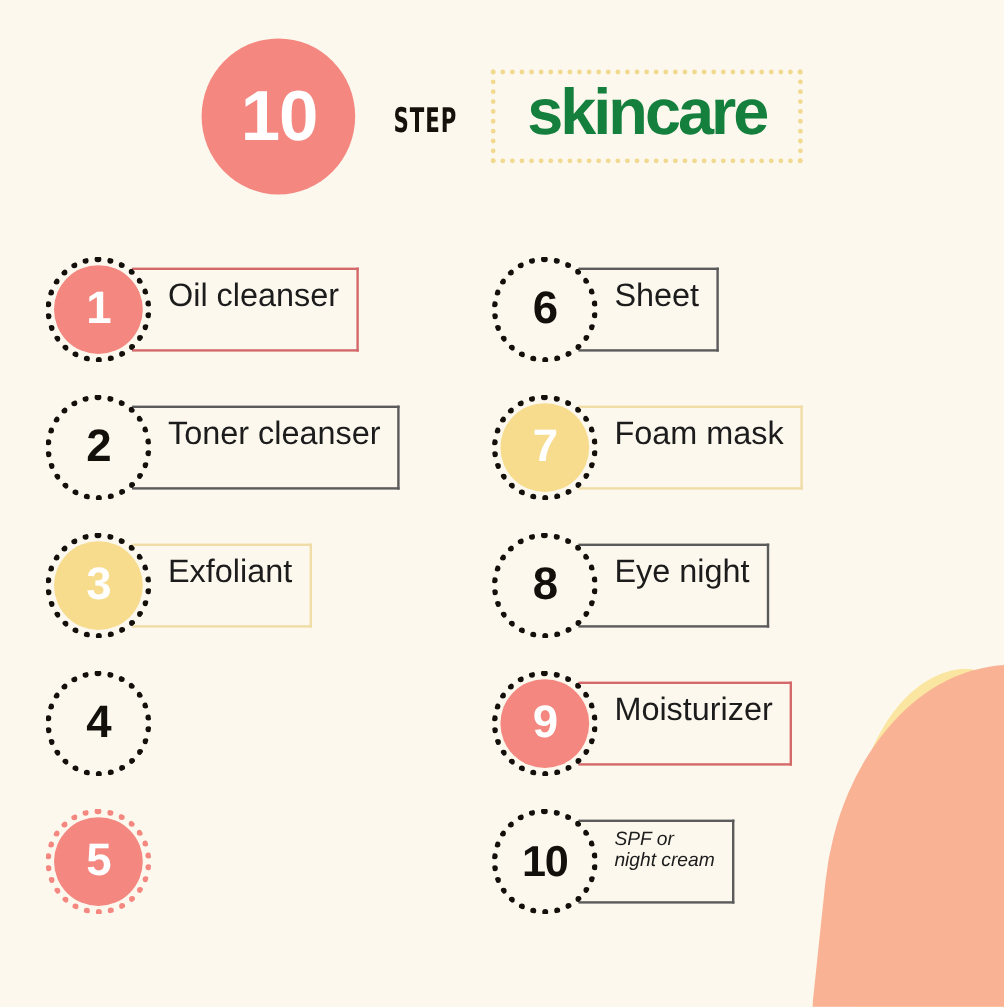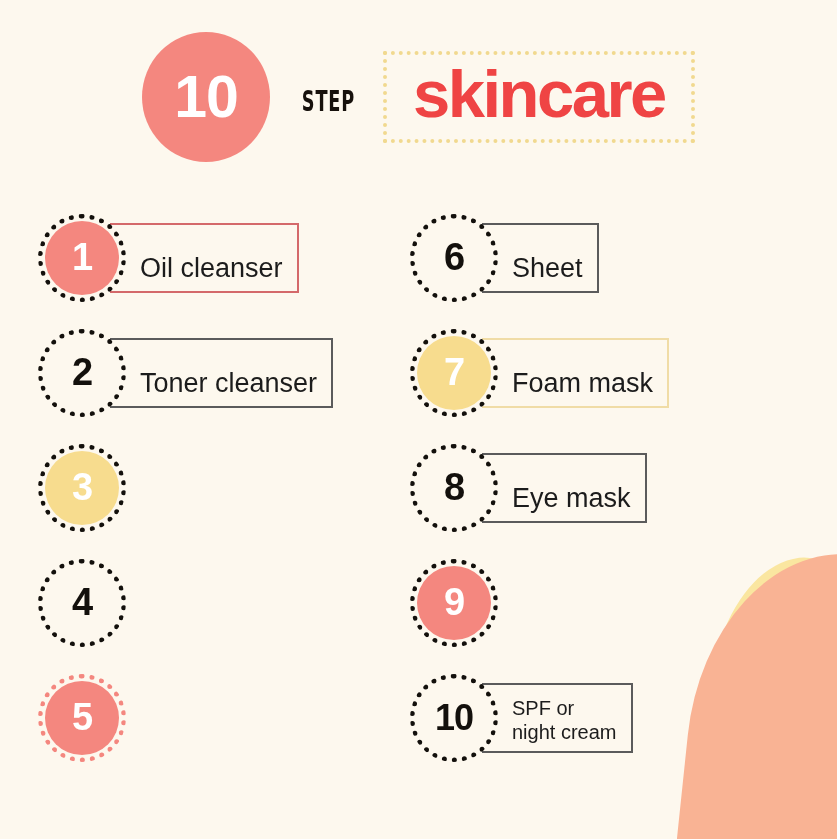--- a/index.html
+++ b/index.html
@@ -88,23 +88,23 @@
   }
   .title-box {
     border: 4px dotted #F1D98F;
     padding: 4px 26px 10px 26px;
     display: flex;
     align-items: center;
     justify-content: center;
     flex: none;
   }
   .title-text {
-    font-size: 67px;
+    font-size: 54px;
     font-weight: bold;
-    color: #ef4444;
+    color: #15803d;
     letter-spacing: -2.5px;
     line-height: 1.05;
   }
 
   
   .steps {
     position: absolute;
     left: 0;
     top: 200px;
     width: 837px;
@@ -172,38 +172,38 @@
 
   .ring-coral  .ring { border-color: #F4877F; }
   .ring-dark   .ring { border-color: #13100C; }
 
   
   .label-box {
     margin-left: -16px;
     box-sizing: border-box;
     min-height: 70px;
     display: flex;
-    align-items: flex-end;
+    align-items: flex-start;
     padding: 6px 14px 6px 30px;
     border: 2px solid #5B5B5B;
     border-left: none;
     position: relative;
     z-index: 1;
   }
   .label-box.b-red    { border-color: #D4696A; }
   .label-box.b-gray   { border-color: #5B5B5B; }
   .label-box.b-yellow { border-color: #F0DCA6; }
 
   .label-text {
     font-size: 27px;
     color: #1C1C1C;
     line-height: 1.18;
     white-space: pre-line;
   }
-  .label-text.two-line { font-size: 20px; }
+  .label-text.two-line { font-size: 16px; font-style: italic; }
 </style>
 </head>
 <body>
 
 <div class="corner-deco">
   <div class="corner-yellow"></div>
   <div class="corner-peach"></div>
 </div>
 
 <div class="header">
@@ -237,20 +237,23 @@
         <div class="label-box b-gray">
           <span class="label-text">Toner cleanser</span>
         </div>
       </div>
       <div class="step-row">
         <div class="medallion fill-yellow ring-dark">
           <div class="disc"></div>
           <div class="ring"></div>
           <span class="num">3</span>
         </div>
+        <div class="label-box b-yellow">
+          <span class="label-text">Exfoliant</span>
+        </div>
       </div>
       <div class="step-row">
         <div class="medallion fill-none ring-dark">
           <div class="disc"></div>
           <div class="ring"></div>
           <span class="num">4</span>
         </div>
       </div>
       <div class="step-row">
         <div class="medallion fill-coral ring-coral">
@@ -281,28 +284,31 @@
           <span class="label-text">Foam mask</span>
         </div>
       </div>
       <div class="step-row">
         <div class="medallion fill-none ring-dark">
           <div class="disc"></div>
           <div class="ring"></div>
           <span class="num">8</span>
         </div>
         <div class="label-box b-gray">
-          <span class="label-text">Eye mask</span>
+          <span class="label-text">Eye night</span>
         </div>
       </div>
       <div class="step-row">
         <div class="medallion fill-coral ring-dark">
           <div class="disc"></div>
           <div class="ring"></div>
           <span class="num">9</span>
+        </div>
+        <div class="label-box b-red">
+          <span class="label-text">Moisturizer</span>
         </div>
       </div>
       <div class="step-row">
         <div class="medallion fill-none ring-dark small-num">
           <div class="disc"></div>
           <div class="ring"></div>
           <span class="num">10</span>
         </div>
         <div class="label-box b-gray">
           <span class="label-text two-line">SPF or

